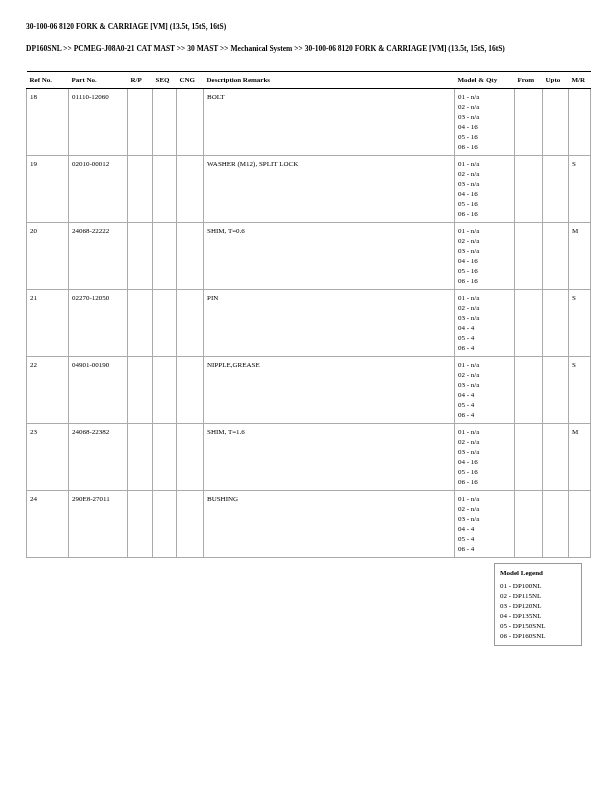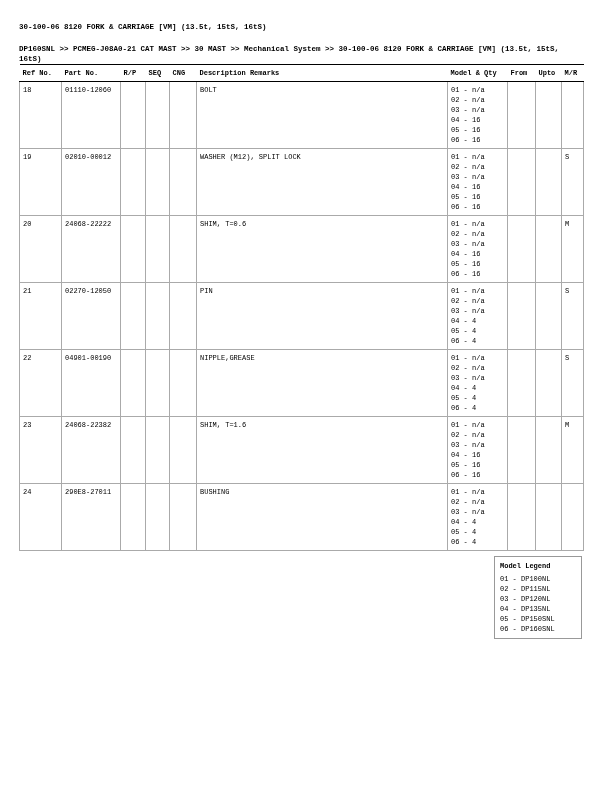--- a/index.html
+++ b/index.html
@@ -5,38 +5,38 @@
   html, body {
     margin: 0;
     padding: 0;
     background: #ffffff;
   }
   .page {
     width: 612px;
     height: 792px;
     background: #ffffff;
     color: #000000;
-    font-family: Liberation Mono, monospace;
+    font-family: Liberation Serif, serif;
     box-sizing: border-box;
-    padding: 22px 30px 0 19px;
+    padding: 22px 30px 0 26px;
     overflow: hidden;
     position: relative;
   }
   .title {
     font-size: 7.5px;
     font-weight: bold;
     line-height: 10px;
     margin-bottom: 12px;
   }
   .breadcrumb {
     font-size: 7.5px;
     font-weight: bold;
     line-height: 10px;
     max-width: 545px;
-    margin-bottom: 0;
+    margin-bottom: 17px;
   }
   table.parts-table {
     border-collapse: collapse;
     table-layout: fixed;
     width: 564px;
     font-size: 7px;
   }
   table.parts-table thead th {
     font-size: 7px;
     font-weight: bold;

